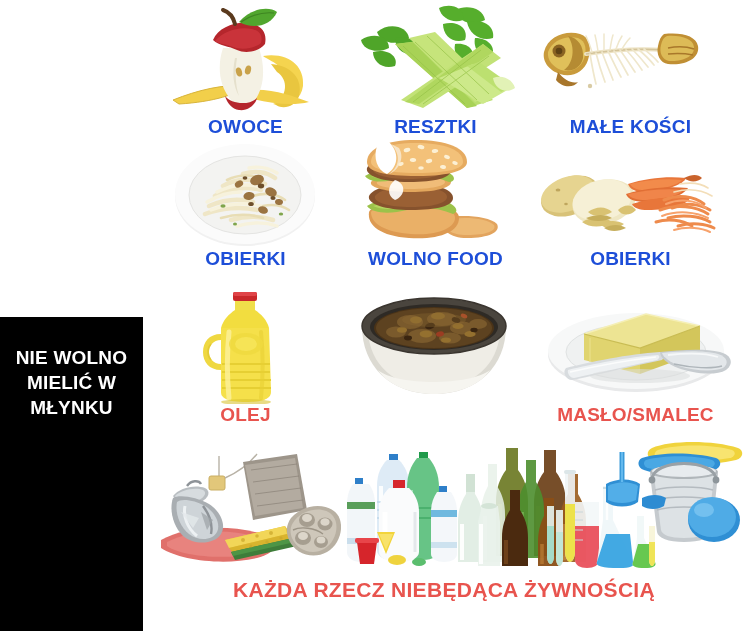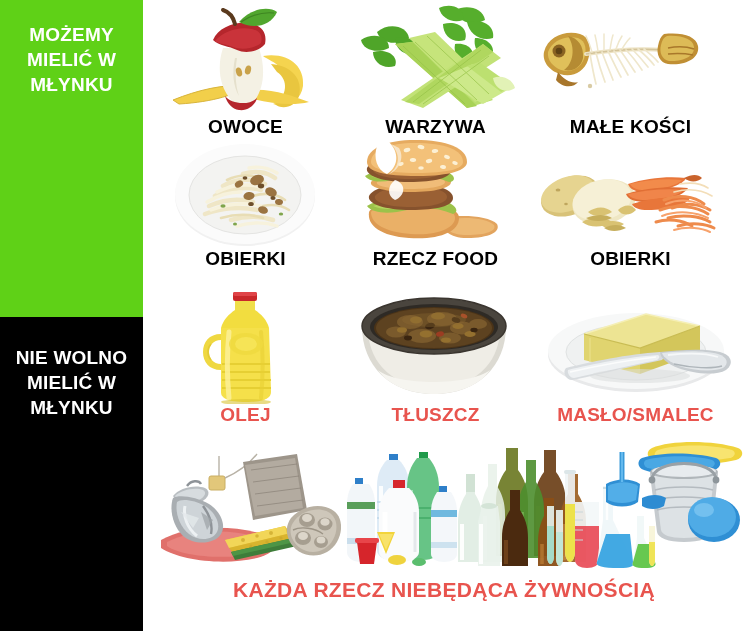--- a/index.html
+++ b/index.html
@@ -73,21 +73,21 @@
   .cell-label {
     position: absolute;
     left: 0;
     width: 100%;
     text-align: center;
     font-weight: bold;
     font-size: 19px;
     letter-spacing: 0.2px;
     white-space: nowrap;
   }
-  .label-green { color: #000000; }
+  .label-green { color: #1d4ed8; }
   .label-red   { color: #E8544E; }
 
   .banner-label {
     position: absolute;
     left: 0;
     width: 602px;
     top: 578px;
     text-align: center;
     font-weight: bold;
     font-size: 21px;
@@ -96,23 +96,20 @@
   }
 
   
   .art svg { display: block; width: 100%; height: 100%; }
 </style>
 </head>
 <body>
 
 <div id="poster">
 
-  <div class="sidebar sidebar-allowed">
-    <div class="sidebar-heading">MOŻEMY MIELIĆ W MŁYNKU</div>
-  </div>
 
   <div class="sidebar sidebar-forbidden">
     <div class="sidebar-heading">NIE WOLNO MIELIĆ W MŁYNKU</div>
   </div>
 
   <div class="content">
 
     <div class="cell" style="left:10px; top:4px; width:185px; height:112px;">
       <div class="cell-art art">
         <svg viewBox="0 0 185 112" xmlns="http://www.w3.org/2000/svg">
@@ -177,21 +174,21 @@
 
           <g stroke="#96C247" stroke-width="1" fill="none" opacity="0.7">
             <path d="M60 42 L122 100"></path>
             <path d="M72 38 L134 96"></path>
             <path d="M84 32 L146 90"></path>
             <path d="M138 46 L70 98"></path>
             <path d="M146 52 L80 100"></path>
           </g>
         </svg>
       </div>
-      <div class="cell-label label-green" style="top:112px;">WARZYWA</div>
+      <div class="cell-label label-green" style="top:112px;">RESZTKI</div>
     </div>
 
     <div class="cell" style="left:385px; top:4px; width:205px; height:112px;">
       <div class="cell-art art">
         <svg viewBox="0 0 205 112" xmlns="http://www.w3.org/2000/svg">
 
           <path d="M16 48 C20 32 38 26 52 30 C62 33 64 44 60 56 C56 68 44 74 32 70 C22 67 14 58 16 48 Z" fill="#C99B3C"></path>
           <path d="M20 48 C24 36 38 31 50 34 C58 37 59 46 56 55 C52 65 42 69 33 66 C25 63 19 56 20 48 Z" fill="#E0C05A"></path>
 
           <path d="M40 32 C50 34 56 42 55 54 C53 64 44 68 36 66 C45 60 48 44 40 32 Z" fill="#B58B33"></path>
@@ -333,21 +330,21 @@
             <ellipse cx="86" cy="21" rx="3.2" ry="2" transform="rotate(-14 86 21)"></ellipse>
             <ellipse cx="100" cy="27" rx="3" ry="1.9" transform="rotate(8 100 27)"></ellipse>
             <ellipse cx="58" cy="24" rx="2.8" ry="1.8" transform="rotate(-22 58 24)"></ellipse>
             <ellipse cx="112" cy="23" rx="2.8" ry="1.8" transform="rotate(16 112 23)"></ellipse>
             <ellipse cx="78" cy="28" rx="2.8" ry="1.8"></ellipse>
           </g>
 
           <path d="M52 40 C64 44 62 56 52 60 C44 56 44 46 52 40 Z" fill="#ffffff" opacity="0.9"></path>
         </svg>
       </div>
-      <div class="cell-label label-green" style="top:108px;">RZECZ FOOD</div>
+      <div class="cell-label label-green" style="top:108px;">WOLNO FOOD</div>
     </div>
 
     <div class="cell" style="left:385px; top:140px; width:205px; height:108px;">
       <div class="cell-art art">
         <svg viewBox="0 0 205 108" xmlns="http://www.w3.org/2000/svg">
 
           <ellipse cx="42" cy="56" rx="30" ry="19" fill="#D8C278" transform="rotate(-20 42 56)"></ellipse>
           <ellipse cx="40" cy="54" rx="28" ry="17" fill="#E6D490" transform="rotate(-20 40 54)"></ellipse>
           <g fill="#BFA65D">
             <ellipse cx="30" cy="50" rx="2.4" ry="1.6"></ellipse>
@@ -478,21 +475,20 @@
           </g>
 
           <ellipse cx="102" cy="42" rx="4" ry="2.6" fill="#9B3C22" transform="rotate(-10 102 42)"></ellipse>
           <ellipse cx="126" cy="24" rx="3.4" ry="2.2" fill="#A8512A" transform="rotate(20 126 24)"></ellipse>
 
           <ellipse cx="96" cy="28" rx="32" ry="7" fill="#8B6A33" opacity="0.35"></ellipse>
 
           <path d="M40 78 C58 94 132 94 152 78 C140 96 114 102 96 102 C78 102 52 96 40 78 Z" fill="#F6F5F0"></path>
         </svg>
       </div>
-      <div class="cell-label label-red" style="top:112px;">TŁUSZCZ</div>
     </div>
 
     <div class="cell" style="left:385px; top:292px; width:215px; height:112px;">
       <div class="cell-art art">
         <svg viewBox="0 0 215 112" xmlns="http://www.w3.org/2000/svg">
 
           <ellipse cx="108" cy="62" rx="88" ry="38" fill="#E8E9EA"></ellipse>
           <ellipse cx="108" cy="59" rx="88" ry="38" fill="#F7F8F8"></ellipse>
           <ellipse cx="108" cy="60" rx="70" ry="28" fill="#EFF1F1"></ellipse>
           <ellipse cx="108" cy="60" rx="70" ry="28" fill="none" stroke="#DFE2E2" stroke-width="1"></ellipse>

